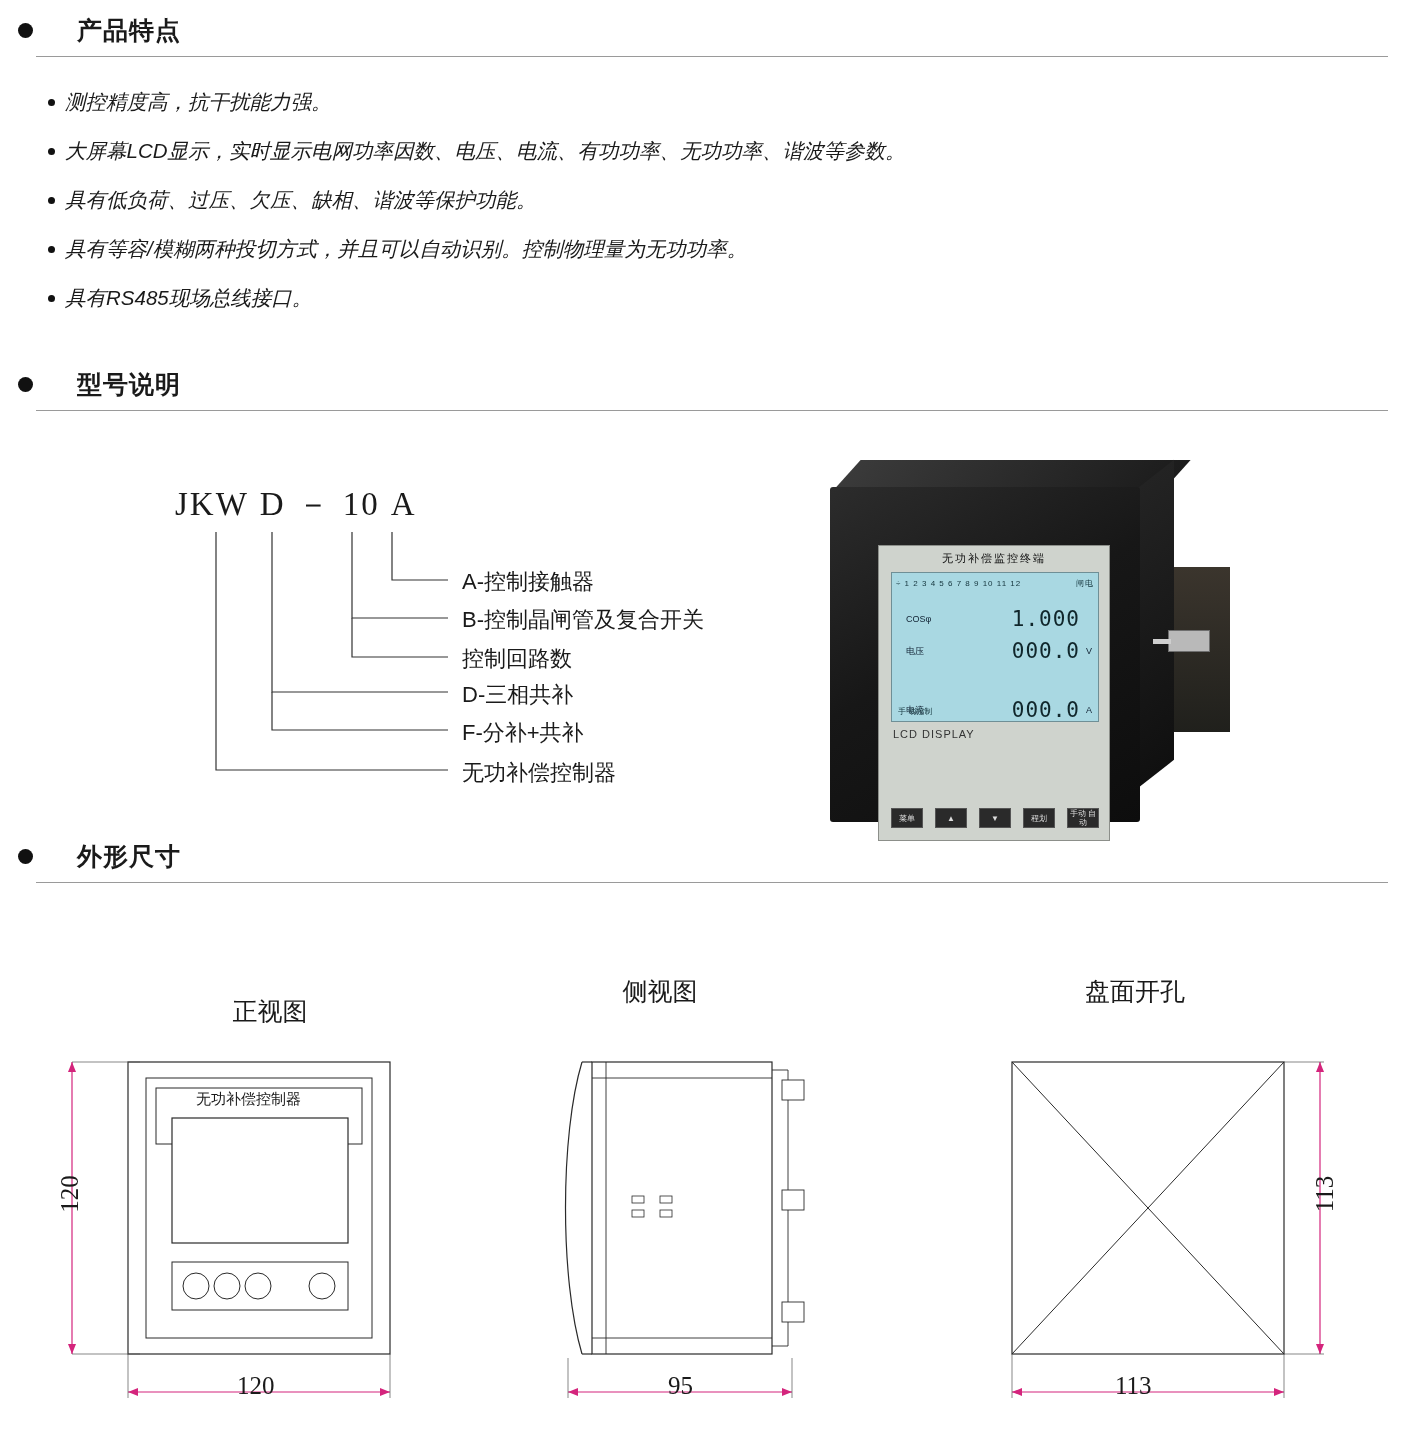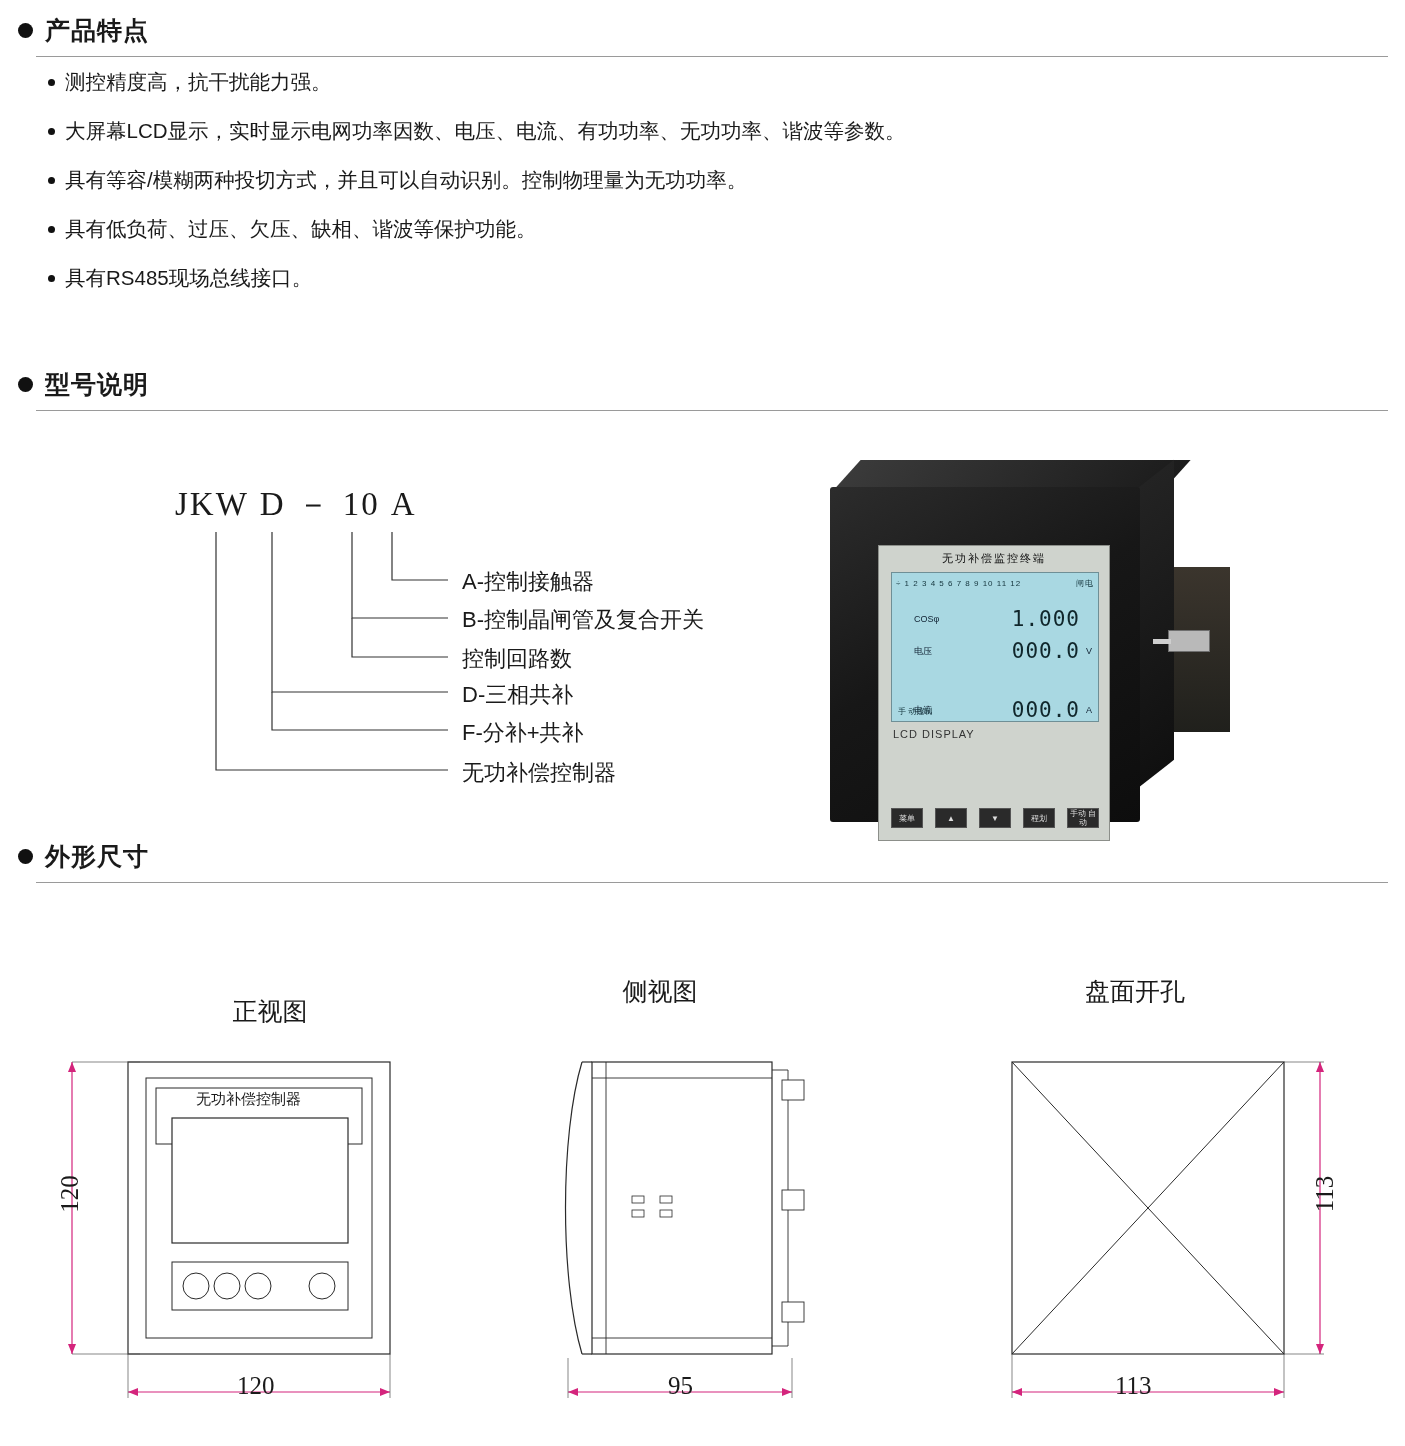--- a/index.html
+++ b/index.html
@@ -15,20 +15,21 @@
     overflow: hidden;
   }
 
   
   .section-head {
     position: absolute;
     left: 18px;
     width: 1370px;
     display: flex;
     align-items: center;
+    gap: 32px;
   }
   .section-head .bullet {
     width: 15px; height: 15px;
     border-radius: 50%;
     background: #111;
     margin-right: 12px;
     flex: 0 0 auto;
   }
   .section-head .title {
     font-size: 25px;
@@ -41,22 +42,23 @@
     left: 36px;
     width: 1352px;
     height: 1px;
     background: #9a9a9a;
   }
 
   
   .feature-list {
     position: absolute;
     left: 40px;
-    top: 68px;
+    top: 88px;
     width: 1340px;
+    font-style: italic;
   }
   .feature-item {
     display: flex;
     align-items: flex-start;
     margin-bottom: 21px;
     font-size: 20.5px;
     line-height: 28px;
   }
   .feature-item .dot {
     width: 7px; height: 7px;
@@ -167,21 +169,21 @@
     height: 14px;
     font-size: 8px;
     color: #14343c;
     display: flex;
     align-items: center;
     justify-content: space-between;
     letter-spacing: 1px;
   }
   .lcd-row {
     position: absolute;
-    left: 22px; right: 6px;
+    left: 14px; right: 6px;
     display: flex;
     align-items: center;
     font-size: 9px;
     color: #123;
   }
   .lcd-row .lbl { width: 32px; }
   .lcd-row .val {
     flex: 1;
     text-align: right;
     font-family: "DejaVu Sans Mono", monospace;
@@ -259,25 +261,25 @@
   <div class="feature-item">
     <div class="dot"></div>
     <div>测控精度高，抗干扰能力强。</div>
   </div>
   <div class="feature-item">
     <div class="dot"></div>
     <div>大屏幕LCD显示，实时显示电网功率因数、电压、电流、有功功率、无功功率、谐波等参数。</div>
   </div>
   <div class="feature-item">
     <div class="dot"></div>
-    <div>具有等容/模糊两种投切方式，并且可以自动识别。控制物理量为无功功率。</div>
+    <div>具有低负荷、过压、欠压、缺相、谐波等保护功能。</div>
   </div>
   <div class="feature-item">
     <div class="dot"></div>
-    <div>具有低负荷、过压、欠压、缺相、谐波等保护功能。</div>
+    <div>具有等容/模糊两种投切方式，并且可以自动识别。控制物理量为无功功率。</div>
   </div>
   <div class="feature-item">
     <div class="dot"></div>
     <div>具有RS485现场总线接口。</div>
   </div>
 </div>
 
 <div class="section-head" style="top:368px;">
   <div class="bullet"></div>
   <div class="title">型号说明</div>

